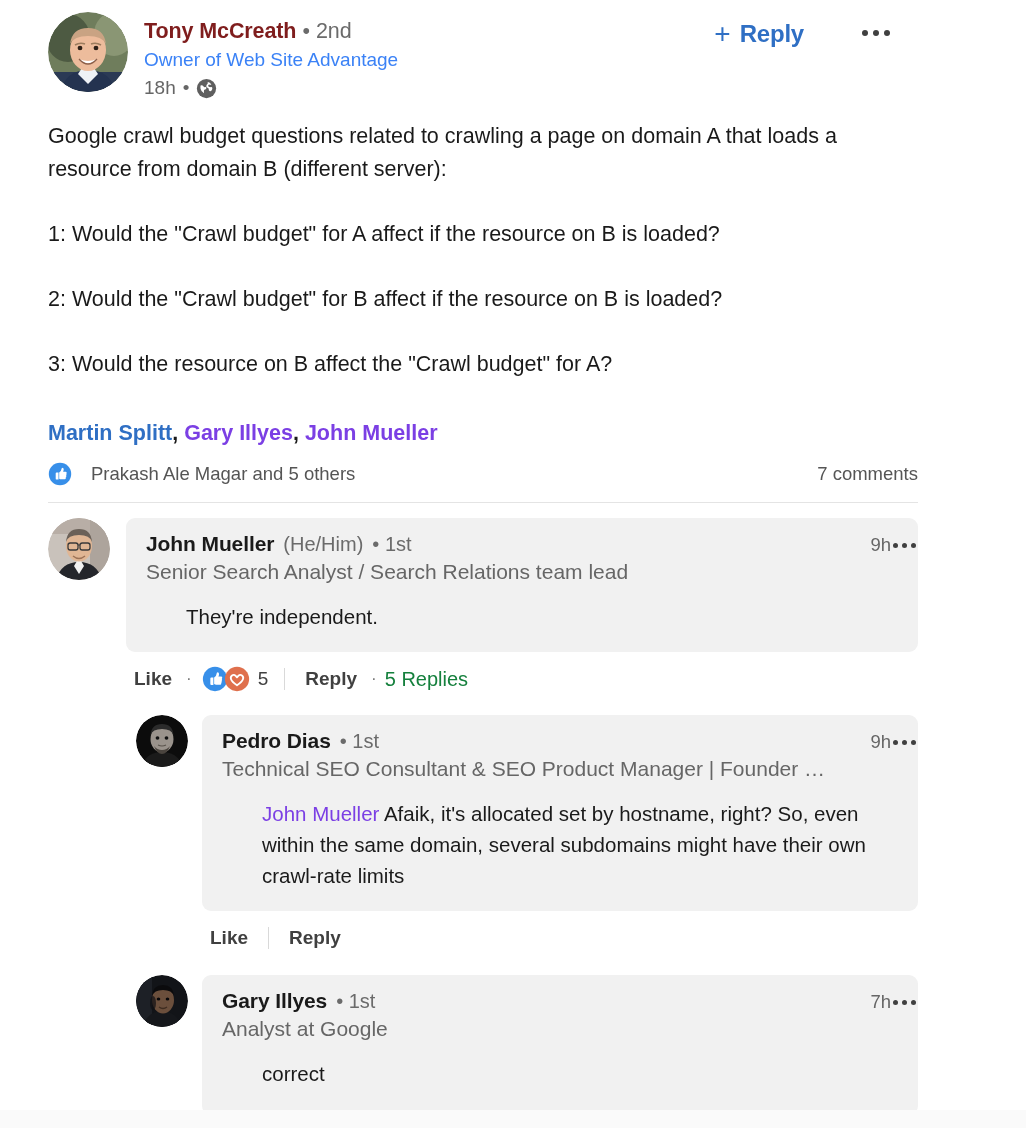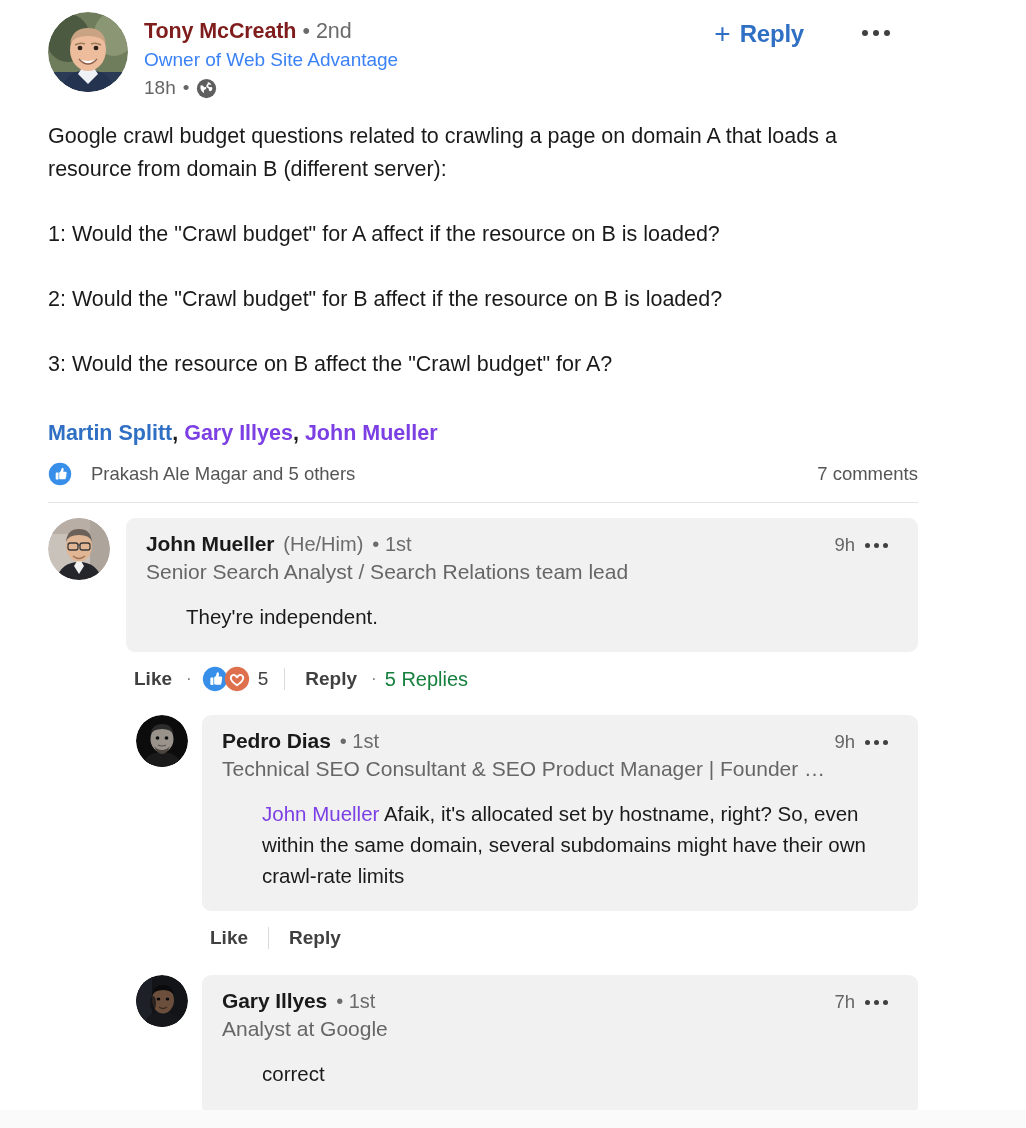--- a/index.html
+++ b/index.html
@@ -236,25 +236,25 @@
   }
   .c-text {
     font-size: 20.5px;
     line-height: 31px;
     color: #1a1a1a;
     margin-top: 16px;
     margin-left: 40px;
   }
   .c-meta {
     position: absolute;
-    right: 30px;
+    right: 2px;
     top: 16px;
     display: flex;
     align-items: center;
-    gap: 10px;
+    gap: 2px;
   }
   .c-time { font-size: 18.5px; color: #666666; }
   .c-overflow { display: flex; align-items: center; gap: 4px; cursor: pointer; }
   .c-overflow i {
     width: 5px; height: 5px; border-radius: 50%;
     background: #404040; display: block;
   }
 
   .c-actions {
     display: flex;

